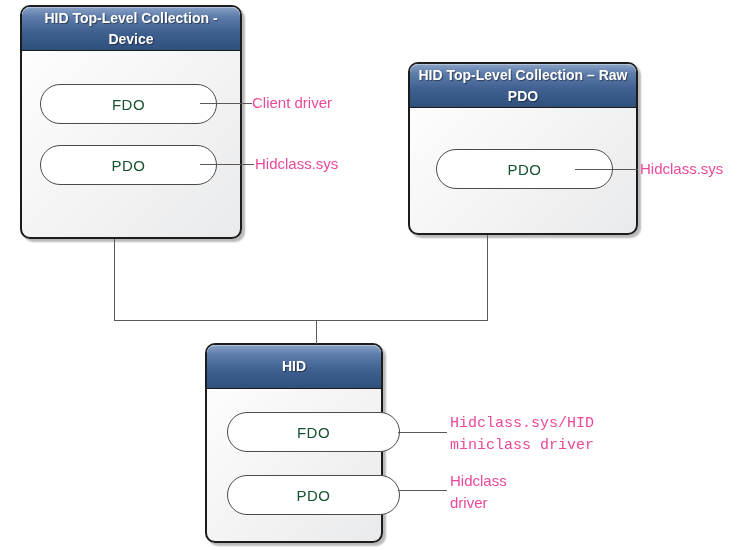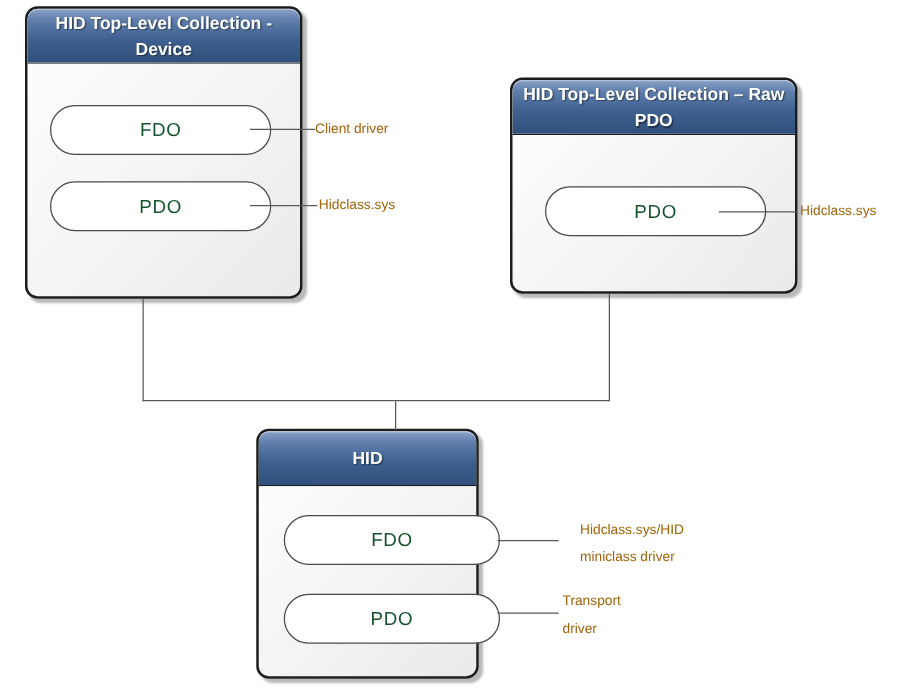--- a/index.html
+++ b/index.html
@@ -60,22 +60,22 @@
 
   
   .line {
     position: absolute;
     background: #595959;
   }
 
   
   .annotation {
     position: absolute;
-    color: #a16207;
-    font-size: 11px;
+    color: #ec4899;
+    font-size: 15px;
     line-height: 22px;
     white-space: pre-line;
   }
 </style>
 </head>
 <body>
 
 <div class="canvas">
 
   <div class="node" style="left:20px; top:5px; width:222px; height:234px;">
@@ -115,23 +115,23 @@
 
   <div class="line" style="left:200px; top:103px; width:52px; height:1px;"></div>
   <div class="line" style="left:200px; top:164px; width:54px; height:1px;"></div>
   <div class="line" style="left:575px; top:169px; width:63px; height:1px;"></div>
   <div class="line" style="left:398px; top:432px; width:49px; height:1px;"></div>
   <div class="line" style="left:398px; top:490px; width:49px; height:1px;"></div>
 
   <div class="annotation" style="left:252px; top:92px;">Client driver</div>
   <div class="annotation" style="left:255px; top:153px;">Hidclass.sys</div>
   <div class="annotation" style="left:640px; top:158px;">Hidclass.sys</div>
-  <div class="annotation" style="left:464px; top:413px;">Hidclass.sys/HID
+  <div class="annotation" style="left:450px; top:413px;font-family:Liberation Mono, monospace;">Hidclass.sys/HID
 miniclass driver</div>
-  <div class="annotation" style="left:450px; top:470px;">Transport
+  <div class="annotation" style="left:450px; top:470px;">Hidclass
 driver</div>
 
   <div class="line" style="left:114px; top:239px; width:1px; height:82px;"></div>
   <div class="line" style="left:487px; top:235px; width:1px; height:86px;"></div>
   <div class="line" style="left:114px; top:320px; width:374px; height:1px;"></div>
   <div class="line" style="left:316px; top:321px; width:1px; height:23px;"></div>
 
 </div>
 
 </body></html>

